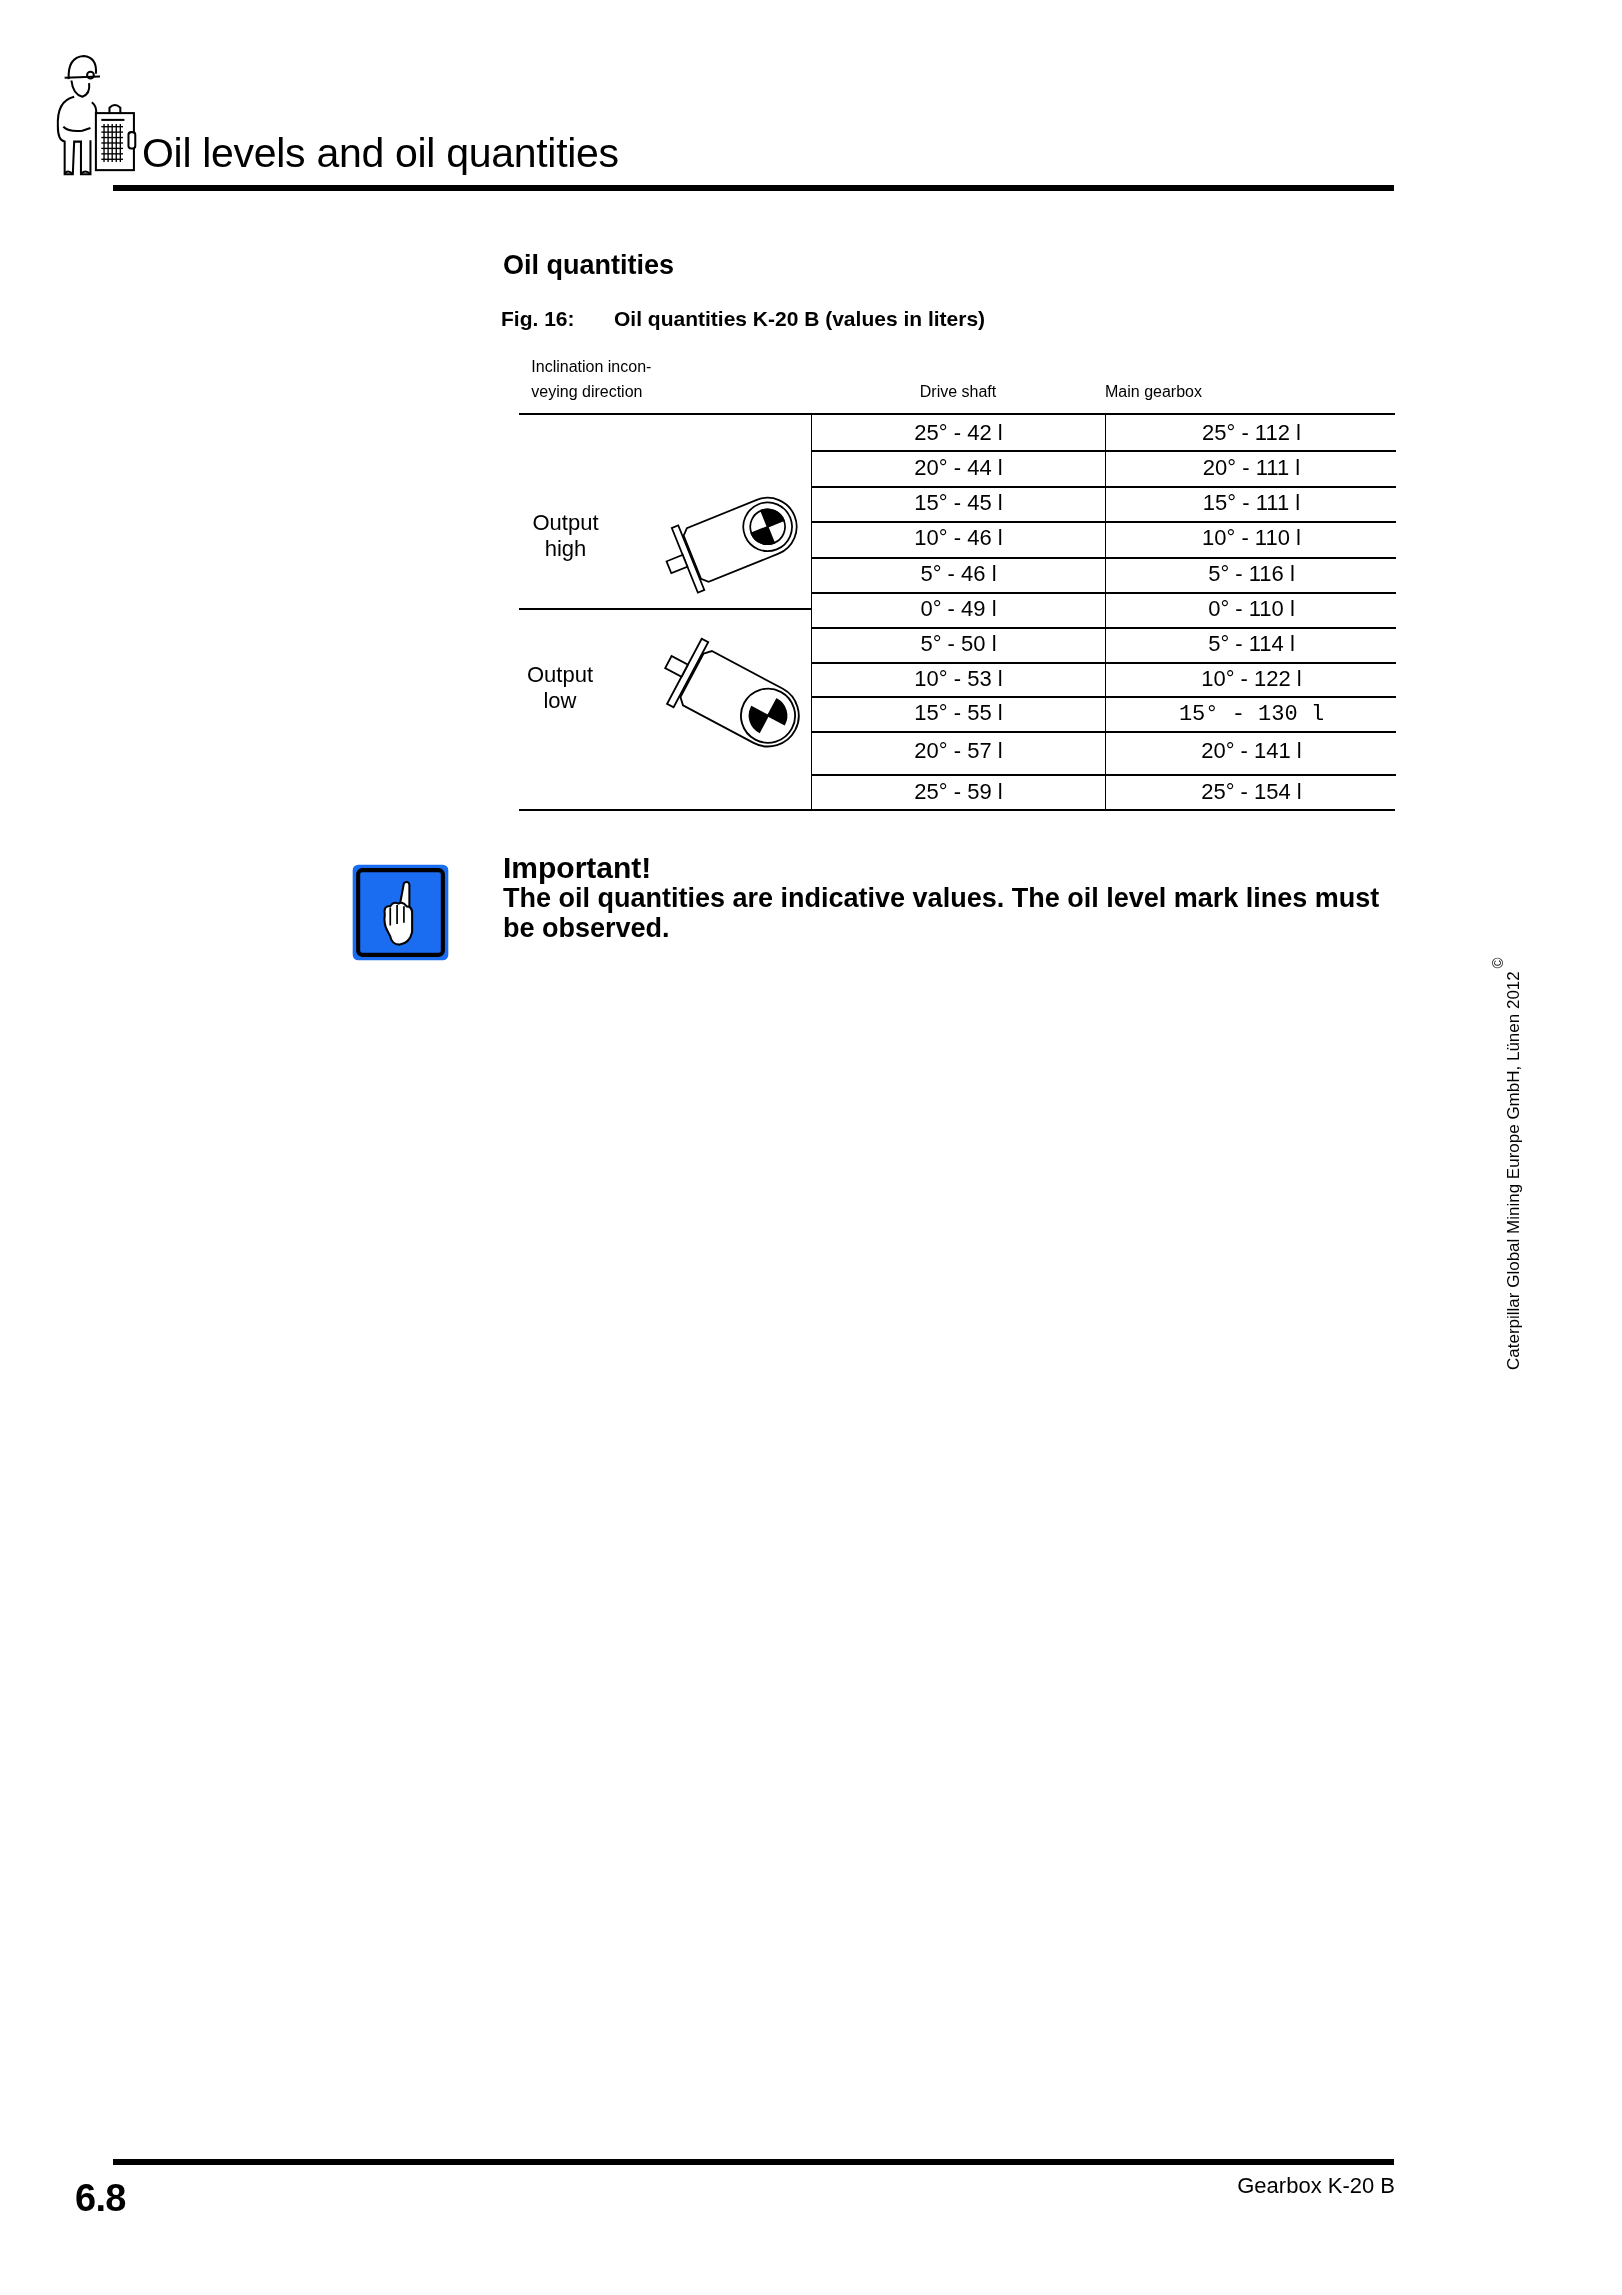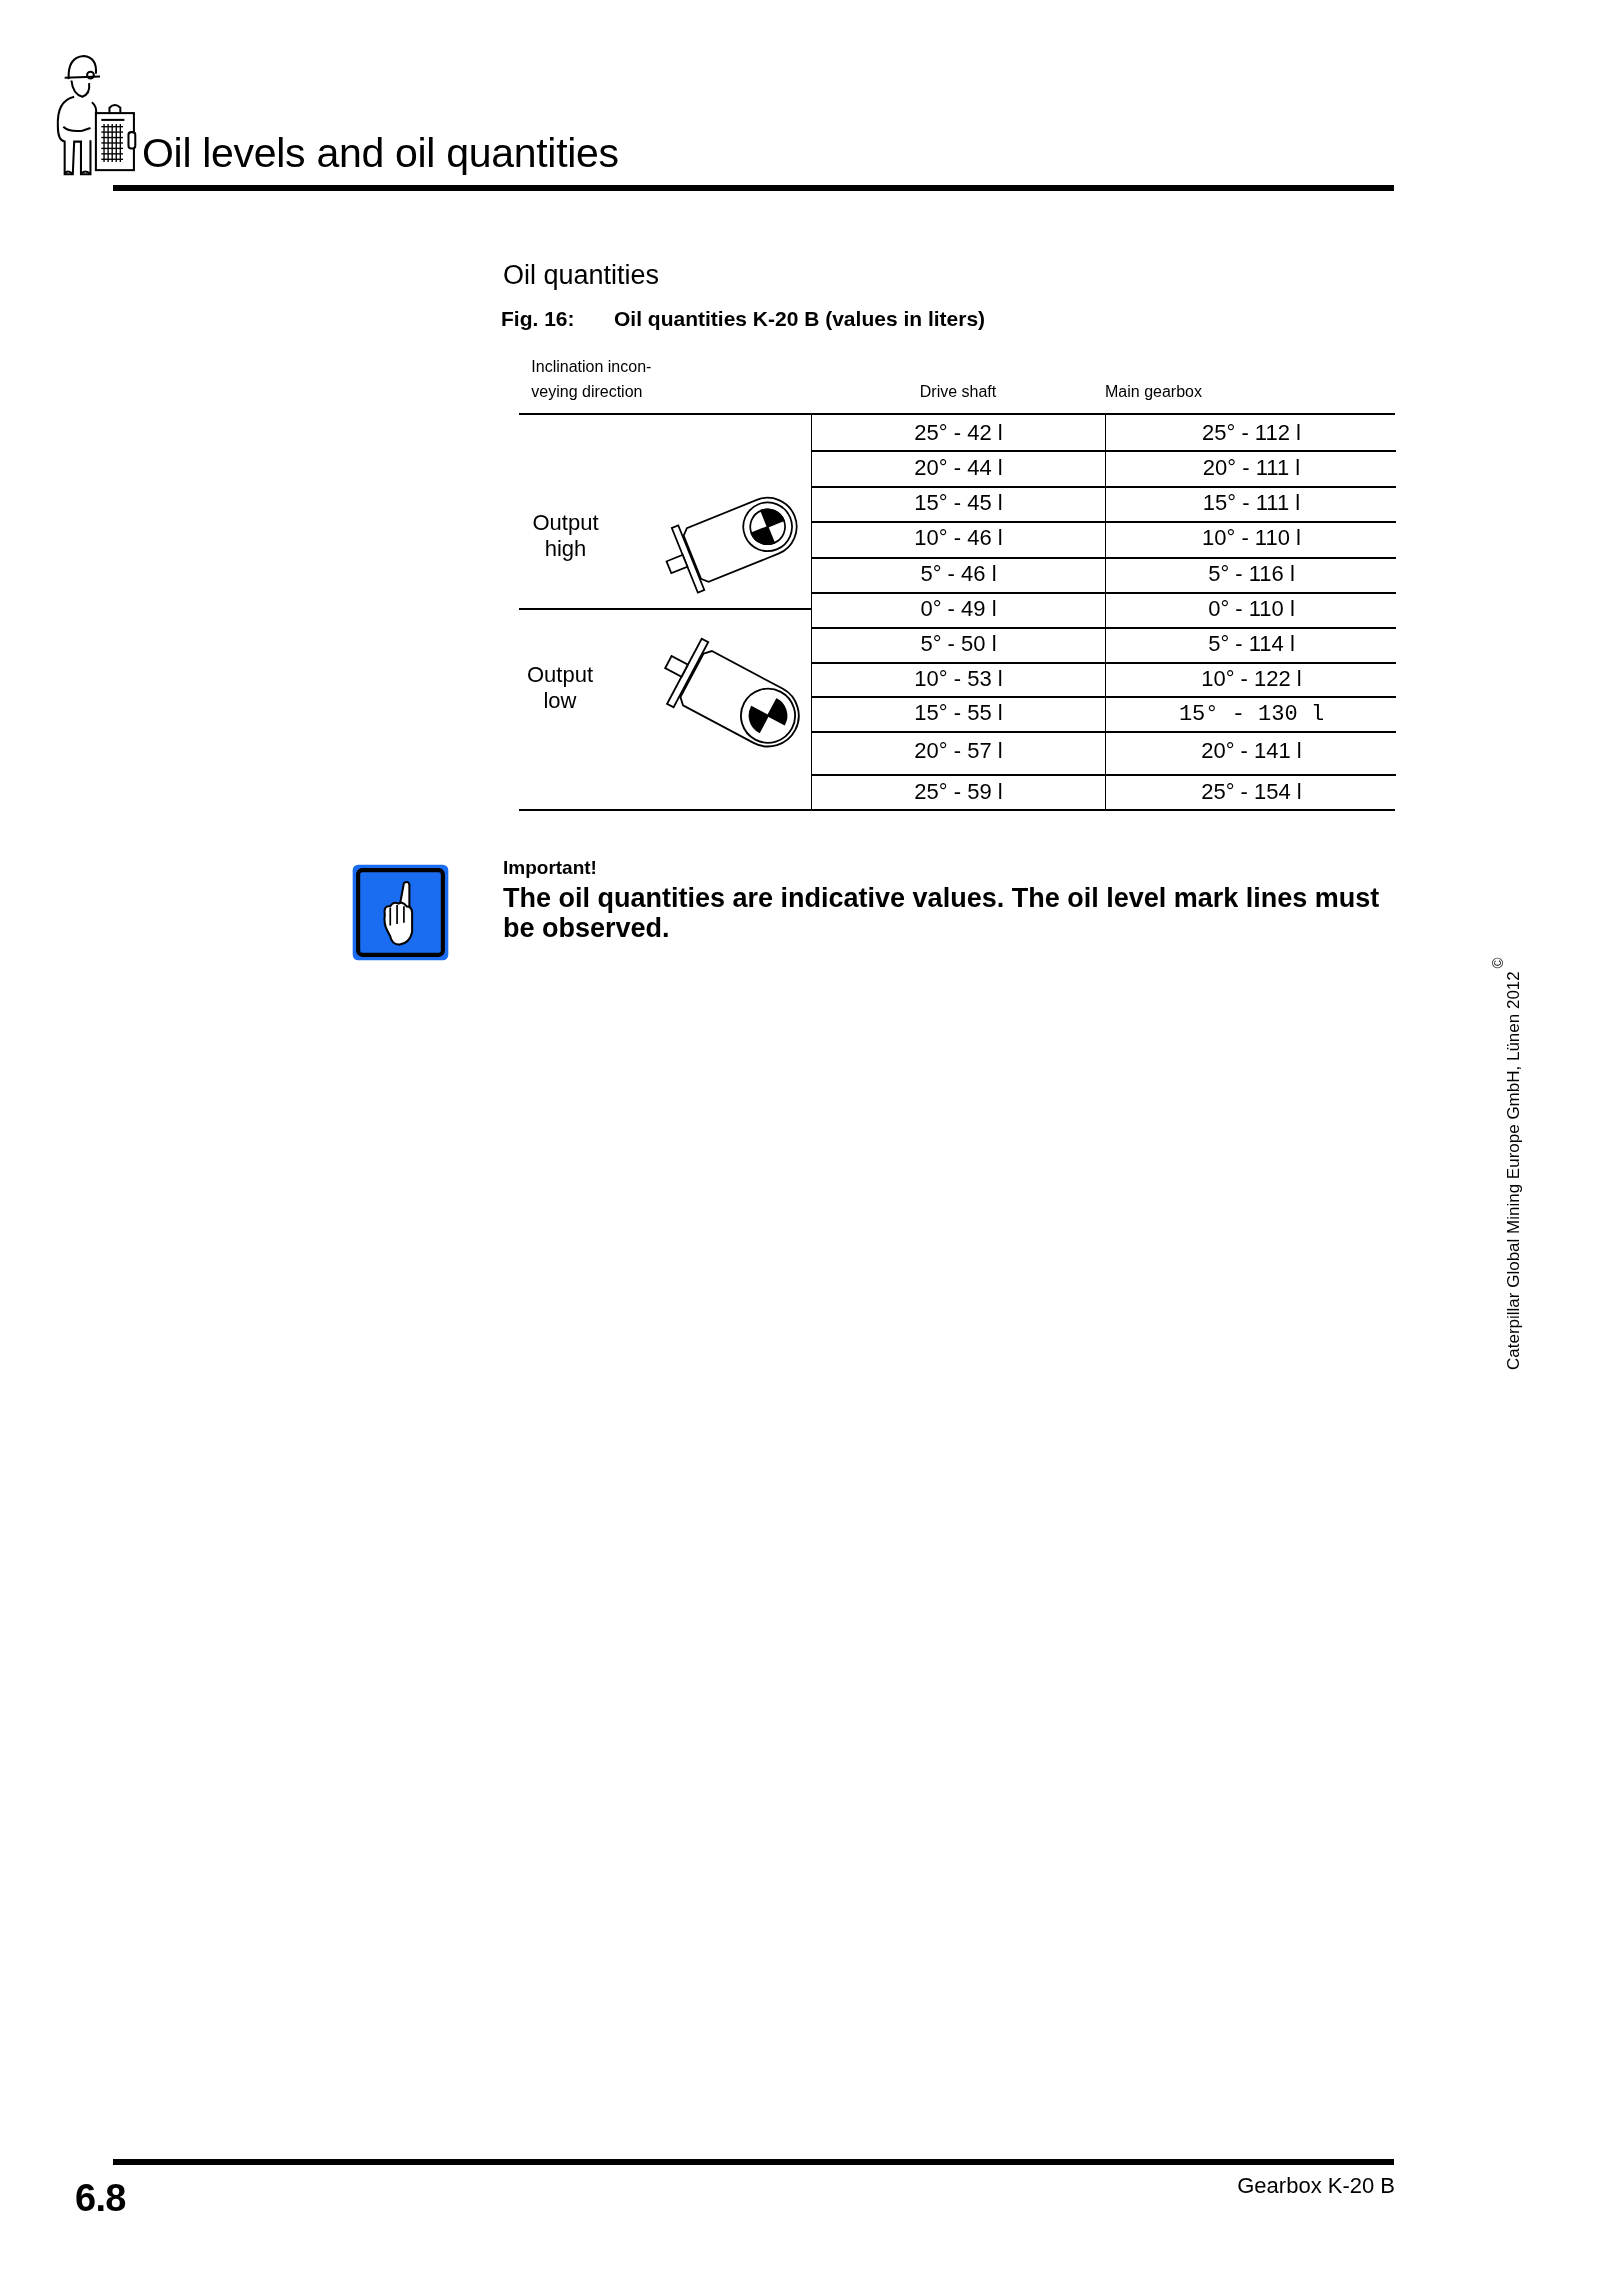--- a/index.html
+++ b/index.html
@@ -7,36 +7,36 @@
   body { position: relative; font-family: "Liberation Sans", "DejaVu Sans", sans-serif; color: #000; overflow: hidden; }
 
   .abs { position: absolute; }
 
   
   #worker-icon { left: 48px; top: 52px; width: 89px; height: 129px; }
   #header-title { left: 142px; top: 129px; font-size: 41px; line-height: 48px; font-weight: normal; white-space: nowrap; letter-spacing: -0.3px; }
   #header-rule { left: 113px; top: 185px; width: 1281px; height: 6.1px; background: #000; }
 
   
-  #section-title { left: 503px; top: 248px; font-size: 27px; font-weight: normal; line-height: 34px; white-space: nowrap; margin-top: 10px; }
+  #section-title { left: 503px; top: 248px; font-size: 27px; font-weight: bold; line-height: 34px; white-space: nowrap; }
   #fig-caption { left: 501px; top: 305px; font-size: 21px; font-weight: bold; line-height: 27px; white-space: nowrap; }
   #fig-caption .fig-num { display: inline-block; width: 113px; }
 
   
   #oil-table { left: 519px; top: 348px; width: 876px; height: 463px; }
   .th { position: absolute; font-size: 16px; line-height: 26px; white-space: nowrap; }
   .hline { position: absolute; height: 2px; background: #000; }
   .vline { position: absolute; width: 1.4px; background: #000; }
   .cell { position: absolute; font-size: 22px; line-height: 26px; white-space: nowrap; text-align: center; }
   .group-label { position: absolute; font-size: 22px; line-height: 26px; text-align: center; width: 82px; }
   .gear-drawing { position: absolute; }
 
   
   #important-icon { left: 352px; top: 864px; width: 97px; height: 97px; }
-  #important-title { left: 503px; top: 853px; font-size: 19px; font-weight: bold; line-height: 30px; white-space: nowrap; }
+  #important-title { left: 503px; top: 853px; font-size: 30px; font-weight: bold; line-height: 30px; white-space: nowrap; }
   #important-body { left: 503px; top: 883px; width: 900px; font-size: 27px; font-weight: bold; line-height: 30px; }
 
   
   #copyright { left: 1497px; top: 1370px; transform-origin: 0 0; transform: rotate(-90deg); font-size: 17px; white-space: nowrap; line-height: 20.4px; }
   #copyright sup { font-size: 15px; position: relative; top: -9.5px; margin-left: 2.7px; }
 
   
   #footer-rule { left: 113px; top: 2159px; width: 1281px; height: 6.1px; background: #000; }
   #page-number { left: 75px; top: 2178px; font-size: 38px; font-weight: bold; line-height: 41px; letter-spacing: -0.7px; }
   #doc-name { right: 227px; top: 2173px; font-size: 22px; line-height: 26px; white-space: nowrap; margin-left: 42px; }

